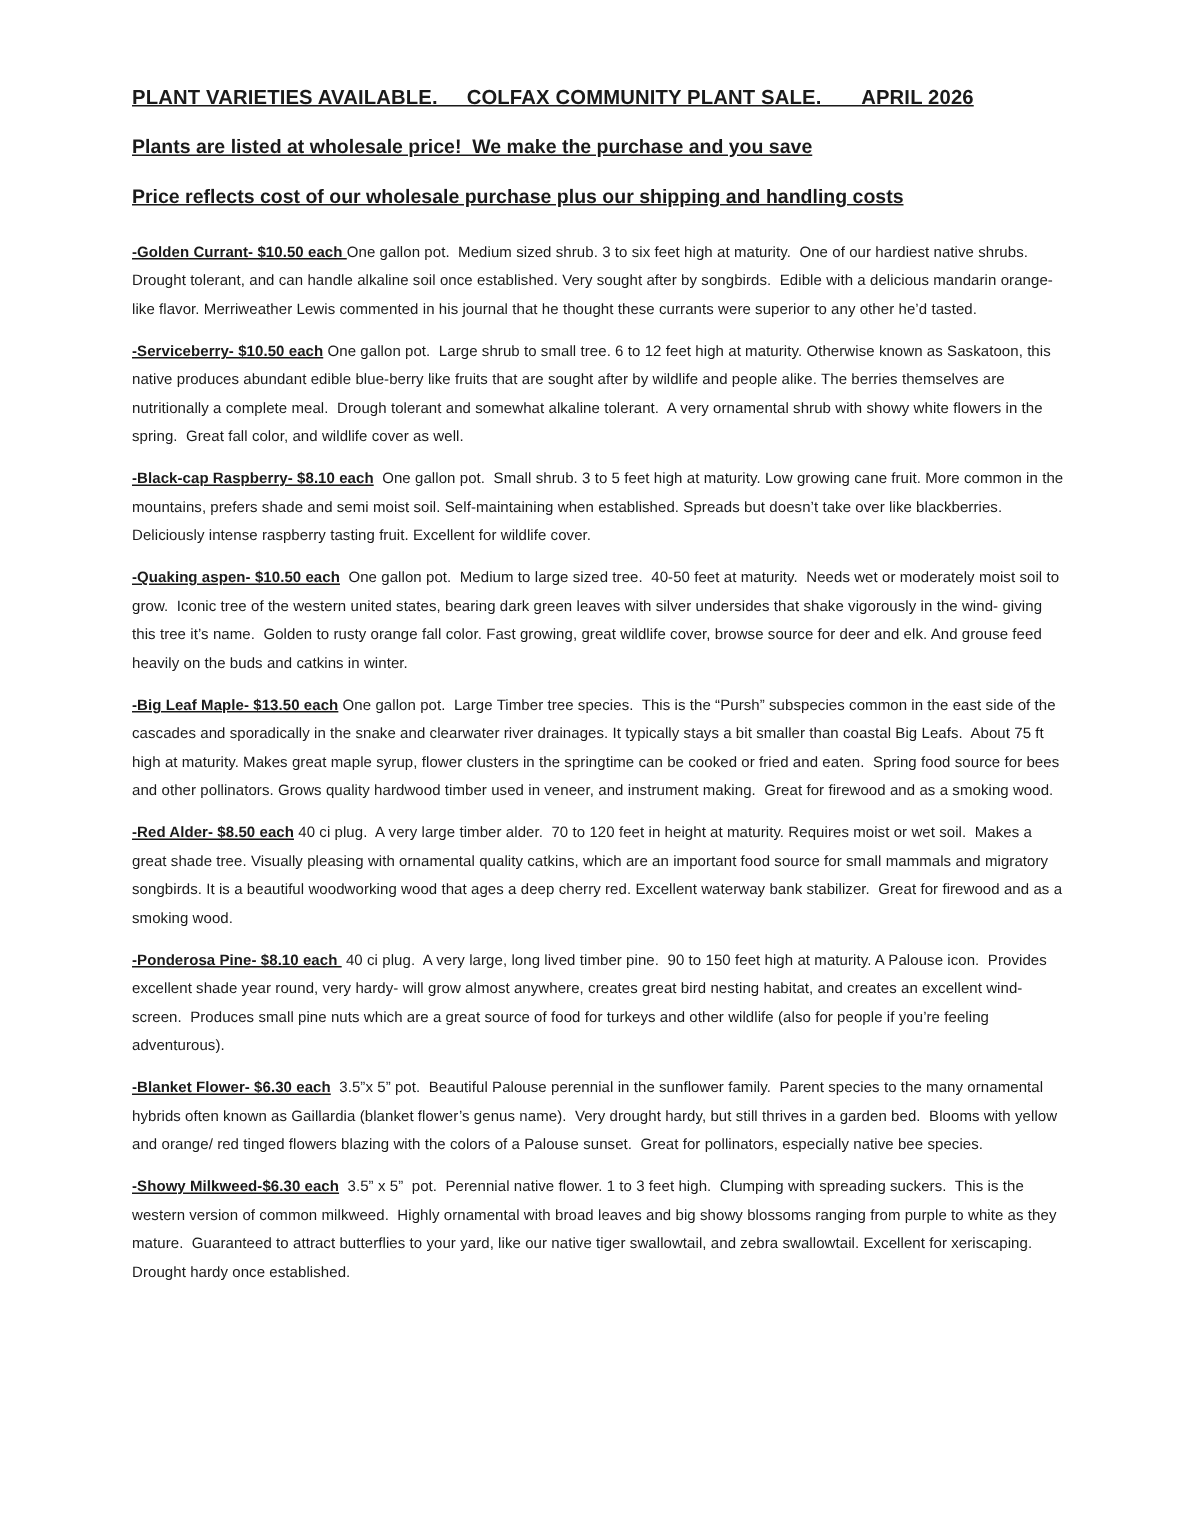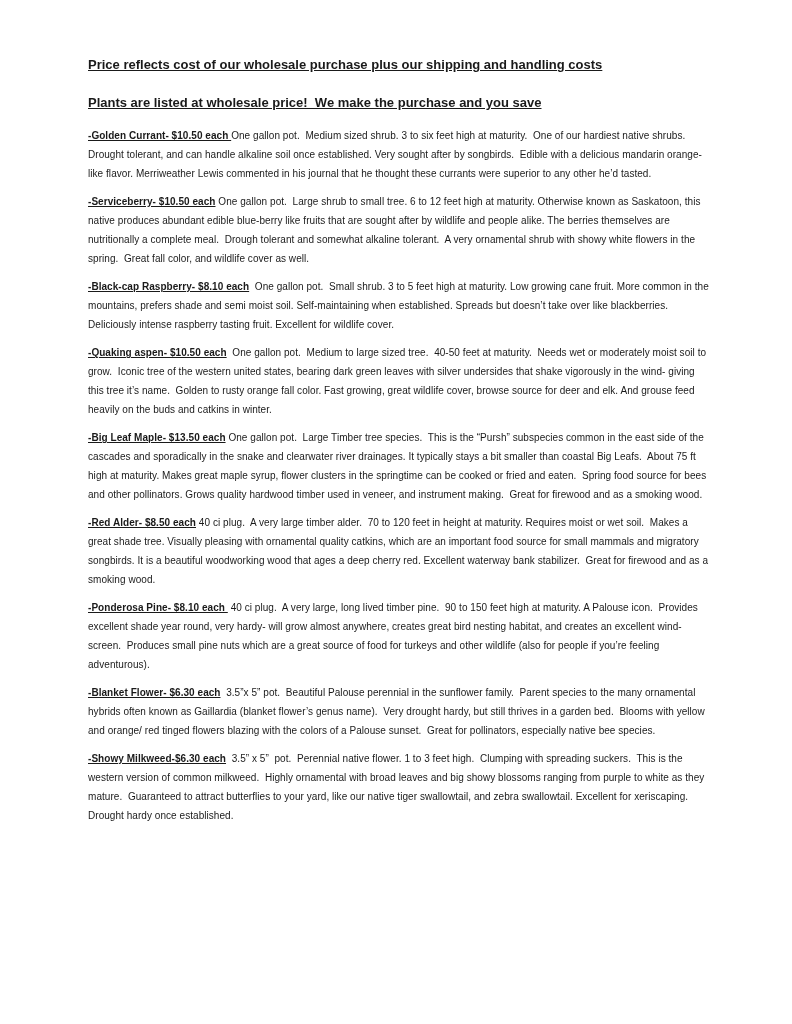--- a/index.html
+++ b/index.html
@@ -51,24 +51,25 @@
   .plant-heading {
     font-weight: bold;
     text-decoration: underline;
   }
 </style>
 </head>
 <body>
 
 <div class="page">
 
+  <h1 class="doc-title">PLANT VARIETIES AVAILABLE.     COLFAX COMMUNITY PLANT SALE.       APRIL 2026</h1>
+
+  <p class="doc-subtitle">Plants are listed at wholesale price!  We make the purchase and you save</p>
 
   <p class="doc-subtitle last">Price reflects cost of our wholesale purchase plus our shipping and handling costs</p>
-
-  <p class="doc-subtitle">Plants are listed at wholesale price!  We make the purchase and you save</p>
 
   <p class="plant"><span class="plant-heading">-Golden Currant- $10.50 each </span><span>One gallon pot.  Medium sized shrub. 3 to six feet high at maturity.  One of our hardiest native shrubs.  Drought tolerant, and can handle alkaline soil once established. Very sought after by songbirds.  Edible with a delicious mandarin orange- like flavor. Merriweather Lewis commented in his journal that he thought these currants were superior to any other he’d tasted.</span></p>
 
   <p class="plant"><span class="plant-heading">-Serviceberry- $10.50 each</span><span> One gallon pot.  Large shrub to small tree. 6 to 12 feet high at maturity. Otherwise known as Saskatoon, this native produces abundant edible blue-berry like fruits that are sought after by wildlife and people alike. The berries themselves are nutritionally a complete meal.  Drough tolerant and somewhat alkaline tolerant.  A very ornamental shrub with showy white flowers in the spring.  Great fall color, and wildlife cover as well.</span></p>
 
   <p class="plant"><span class="plant-heading">-Black-cap Raspberry- $8.10 each</span><span>  One gallon pot.  Small shrub. 3 to 5 feet high at maturity. Low growing cane fruit. More common in the mountains, prefers shade and semi moist soil. Self-maintaining when established. Spreads but doesn’t take over like blackberries. Deliciously intense raspberry tasting fruit. Excellent for wildlife cover.</span></p>
 
   <p class="plant"><span class="plant-heading">-Quaking aspen- $10.50 each</span><span>  One gallon pot.  Medium to large sized tree.  40-50 feet at maturity.  Needs wet or moderately moist soil to grow.  Iconic tree of the western united states, bearing dark green leaves with silver undersides that shake vigorously in the wind- giving this tree it’s name.  Golden to rusty orange fall color. Fast growing, great wildlife cover, browse source for deer and elk. And grouse feed heavily on the buds and catkins in winter.</span></p>
 
   <p class="plant"><span class="plant-heading">-Big Leaf Maple- $13.50 each</span><span> One gallon pot.  Large Timber tree species.  This is the “Pursh” subspecies common in the east side of the cascades and sporadically in the snake and clearwater river drainages. It typically stays a bit smaller than coastal Big Leafs.  About 75 ft high at maturity. Makes great maple syrup, flower clusters in the springtime can be cooked or fried and eaten.  Spring food source for bees and other pollinators. Grows quality hardwood timber used in veneer, and instrument making.  Great for firewood and as a smoking wood.</span></p>

